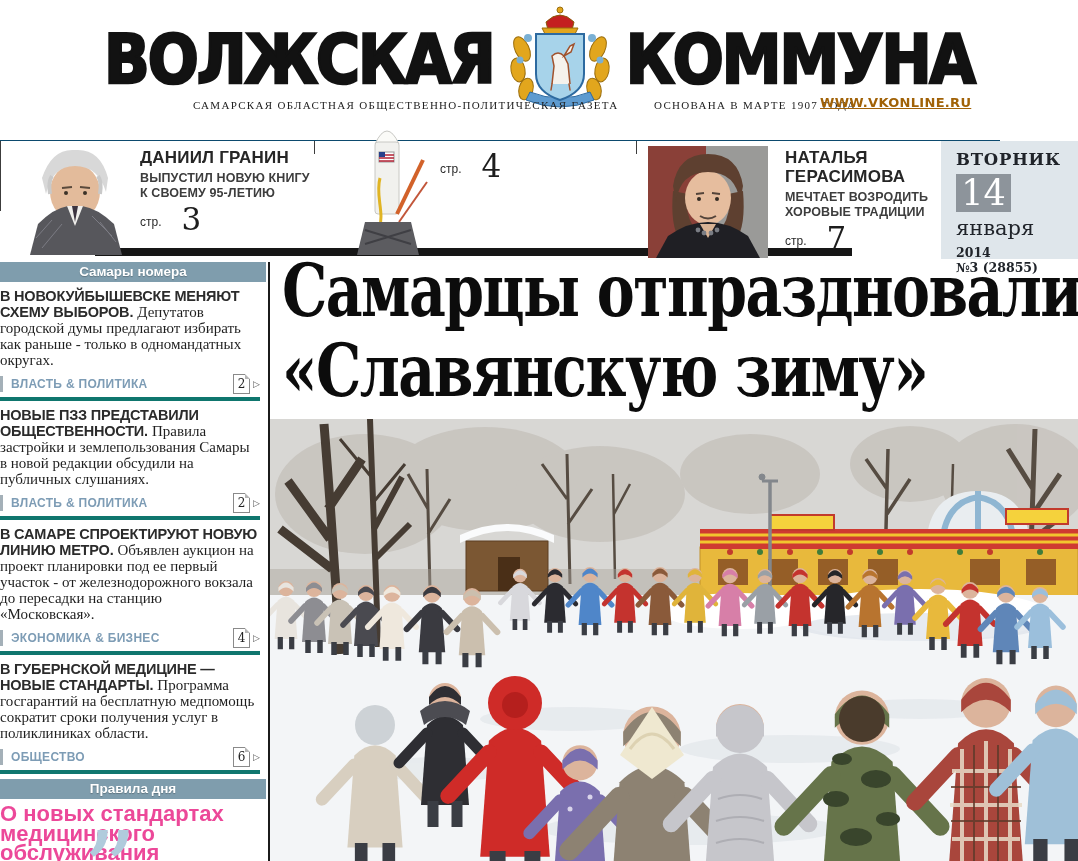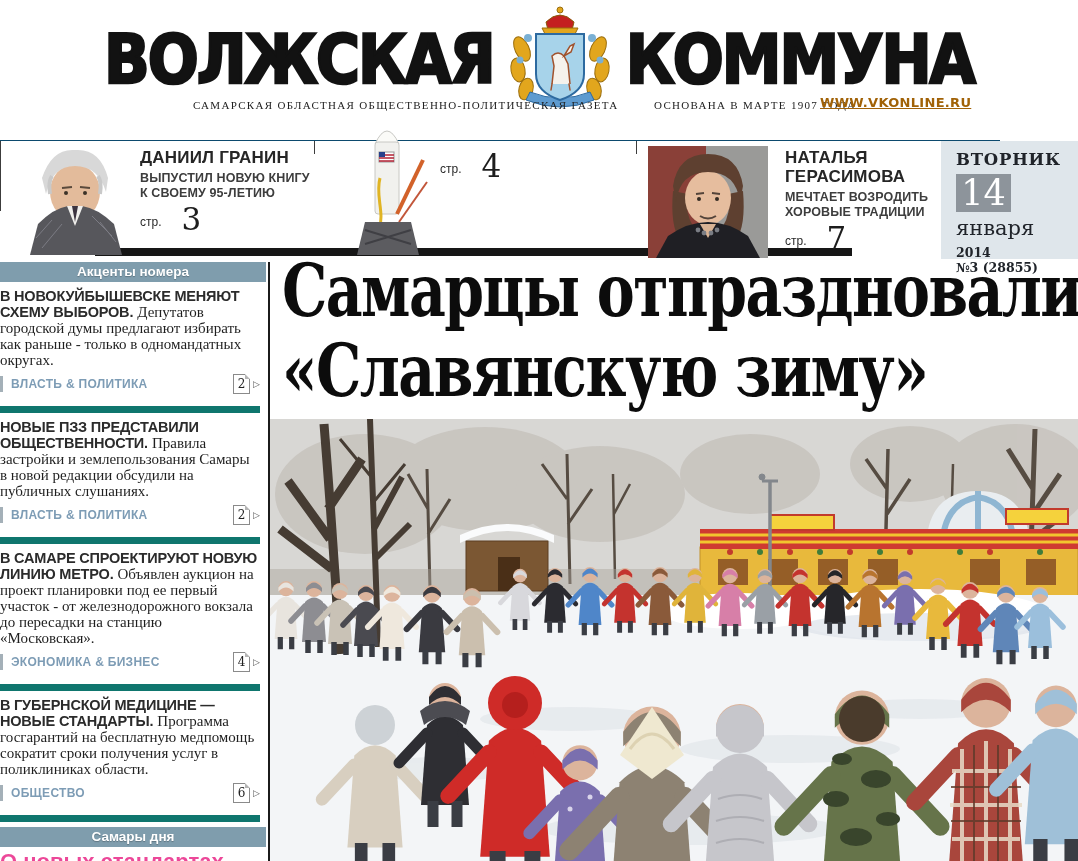--- a/index.html
+++ b/index.html
@@ -37,21 +37,21 @@
   .dmonth{margin-top:4px;font-size:21px;}
   .dmeta{margin-top:5px;font-weight:bold;font-size:12.5px;line-height:15px;}
 
   
   .sidebar{position:absolute;left:0;top:262px;width:266px;}
   .sbar{height:20px;background:#7f9dad;color:#fff;font-weight:bold;font-size:13.5px;text-align:center;line-height:20px;
         text-shadow:0 1px 1px rgba(0,0,0,.25);}
   .item{margin:6px 6px 0 0;font-size:14.5px;line-height:16px;}
   .item b{font-family:"Liberation Sans",sans-serif;font-weight:bold;color:#2b2b2b;letter-spacing:-.2px;margin-top:35px;}
   .item span{font-family:"Liberation Serif",serif;font-size:15px;color:#1f1f1f;}
-  .secrow{display:flex;align-items:center;margin:6px 6px 0 0;padding-bottom:12px;border-bottom:7px solid #0f766e;}
+  .secrow{display:flex;align-items:center;margin:6px 6px 0 0;padding-bottom:3px;border-bottom:4px solid #0f766e;}
   .secbar{width:3px;height:16px;background:#a4b0b8;margin-right:8px;flex:0 0 auto;}
   .seclabel{flex:1;font-weight:bold;font-size:12px;color:#7d9cb5;letter-spacing:.3px;}
   .pageicon{position:relative;width:15px;height:18px;border:1px solid #8a8a8a;background:#fff;
             font-family:"DejaVu Serif",serif;font-size:12px;line-height:18px;text-align:center;color:#222;flex:0 0 auto;}
   .pageicon::after{content:"";position:absolute;right:-1px;top:-1px;border-style:solid;border-width:0 5px 5px 0;
                    border-color:transparent #ffffff #b5b5b5 transparent;}
   .arrow{font-size:9px;color:#555;margin-left:3px;flex:0 0 auto;}
   .qbar{margin-top:5px;}
   .qtitle{margin:5px 6px 0 0;font-weight:bold;font-size:22px;line-height:19.5px;color:#ec4899;}
   .qwrap{position:relative;margin-top:4px;height:160px;}
@@ -200,21 +200,21 @@
       <div class="dday">14</div>
       <div class="dmonth">января</div>
       <div class="dmeta">
         <div>2014</div>
         <div>№3 (28855)</div>
       </div>
     </div>
   </div>
 
   <div class="sidebar">
-    <div class="sbar">Акценты номера</div>
+    <div class="sbar">Самары номера</div>
 
     <p class="item">
       <b>В НОВОКУЙБЫШЕВСКЕ МЕНЯЮТ СХЕМУ ВЫБОРОВ.</b>
       <span>Депутатов городской думы предлагают избирать как раньше - только в одномандатных округах.</span>
     </p>
     <div class="secrow">
       <span class="secbar"></span>
       <span class="seclabel">ВЛАСТЬ &amp; ПОЛИТИКА</span>
       <span class="pageicon">2</span>
       <span class="arrow">▷</span>
@@ -246,21 +246,21 @@
       <b>В ГУБЕРНСКОЙ МЕДИЦИНЕ — НОВЫЕ СТАНДАРТЫ.</b>
       <span>Программа госгарантий на бесплатную медпомощь сократит сроки получения услуг в поликлиниках области.</span>
     </p>
     <div class="secrow">
       <span class="secbar"></span>
       <span class="seclabel">ОБЩЕСТВО</span>
       <span class="pageicon">6</span>
       <span class="arrow">▷</span>
     </div>
 
-    <div class="sbar qbar">Самары дня</div>
+    <div class="sbar qbar">Правила дня</div>
     <div class="qtitle">О новых стандартах медицинского обслуживания</div>
     <div class="qwrap">
       <svg class="qphoto" viewBox="0 0 124 152" aria-label="мужчина в очках, синей рубашке и тёмном пиджаке">
         <rect width="124" height="152" fill="#e9ebe9"></rect>
         <rect width="52" height="62" fill="#ccd7dc"></rect>
         <ellipse cx="62" cy="54" rx="28" ry="31" fill="#e9c3a2"></ellipse>
         <path d="M34,50 Q32,30 46,22 L42,56 Z" fill="#d6d4d0"></path>
         <path d="M90,50 Q92,30 78,22 L82,56 Z" fill="#d6d4d0"></path>
         <path d="M40,26 Q62,14 84,26" stroke="#d9d5cf" stroke-width="4" fill="none"></path>
         <g stroke="#6a5a4a" stroke-width="2" fill="none">

